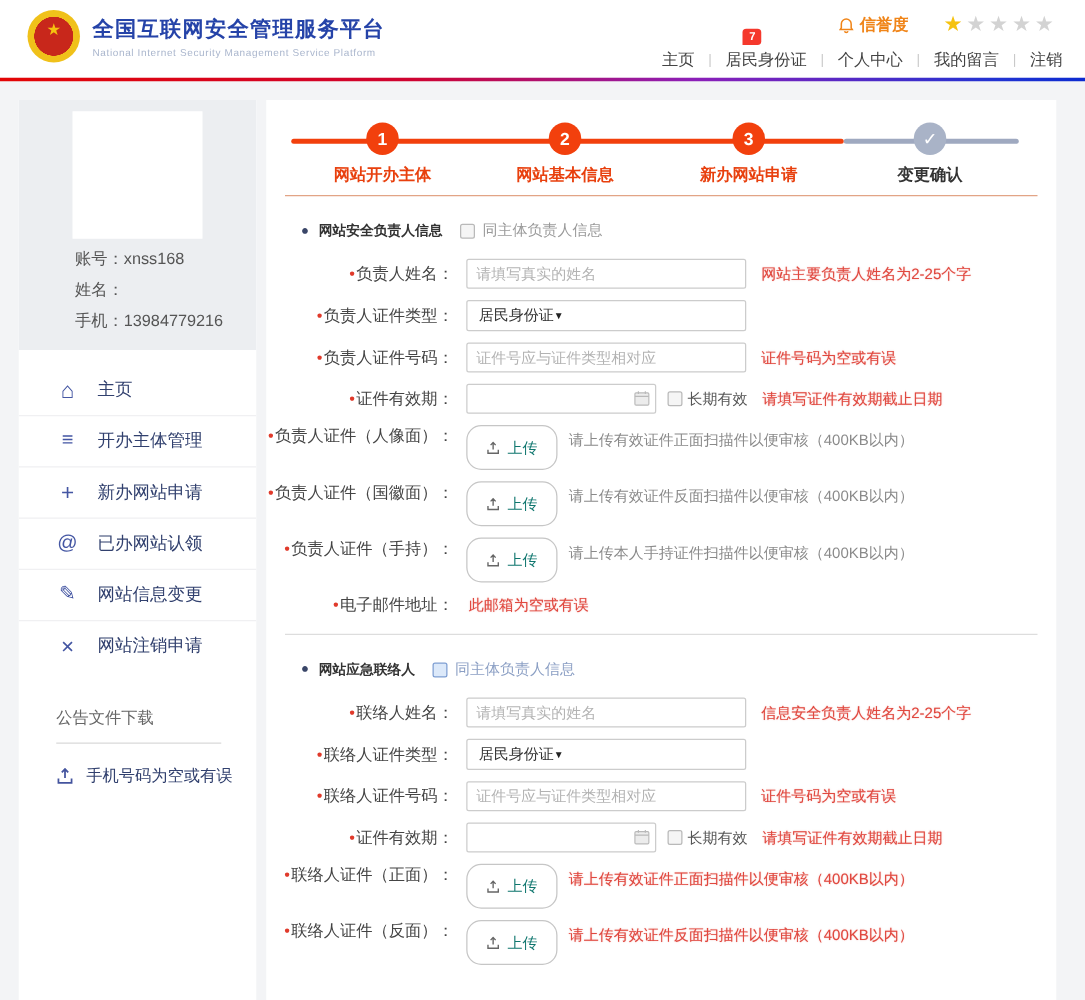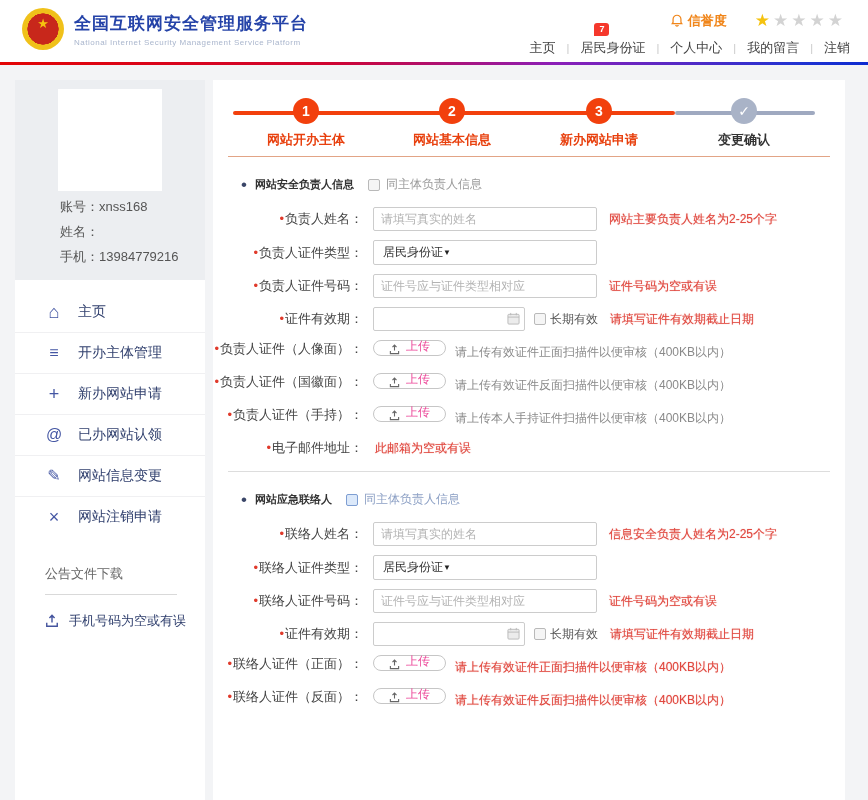--- a/index.html
+++ b/index.html
@@ -74,21 +74,21 @@
   .f-control { margin-left:10px; }
   input.text { width:224px; height:24px; border:1px solid #ccc; border-radius:2px; padding:0 7px; font-size:12px; color:#333; outline:none; }
   ::placeholder { color:#b3b3b3; }
   .select { width:224px; height:25px; border:1px solid #ccc; border-radius:2px; display:flex; align-items:center; justify-content:flex-start; padding:0 9px; font-size:12px; color:#333; cursor:pointer; background:#fff; }
   .select .arrow { font-size:8px; color:#222; }
   .date-wrap { position:relative; width:152px; margin-left:10px; }
   input.date { width:152px; height:24px; border:1px solid #ccc; border-radius:2px; padding:0 22px 0 7px; outline:none; }
   .cal-icon { position:absolute; right:5px; top:5px; cursor:pointer; line-height:0; }
   .cb-inline { display:flex; align-items:center; gap:4px; margin-left:9px; font-size:12px; color:#555; white-space:nowrap; }
   .note { margin-left:12px; font-size:12px; color:#e0483f; white-space:nowrap; text-shadow:0 0 1px rgba(224,72,63,.55); }
-  .upload-btn { display:flex; align-items:flex-end; gap:6px; height:16px; padding:0 15px; border:1px solid #c6c6c6; border-radius:12px; background:#fff; font-size:12px; color:#ec4899; margin-left:10px; cursor:pointer; flex-shrink:0; font-family:inherit; }
+  .upload-btn { display:flex; align-items:center; gap:6px; height:36px; padding:0 15px; border:1px solid #c6c6c6; border-radius:12px; background:#fff; font-size:12px; color:#0f766e; margin-left:10px; cursor:pointer; flex-shrink:0; font-family:inherit; }
   .hint { margin-left:9px; font-size:12px; color:#8a8a8a; line-height:24px; white-space:nowrap; }
   .hint.red { color:#e0483f; text-shadow:0 0 1px rgba(224,72,63,.55); }
   .sec-divider { border-top:1px solid #ddd; margin:14px 15px 0; }
 
   .watermark { position:absolute; right:8px; bottom:2px; width:195px; height:36px; background:rgba(255,255,255,.45); border-radius:8px; filter:blur(2px); pointer-events:none; }
 </style>
 </head>
 <body>
 
 <div class="header">

